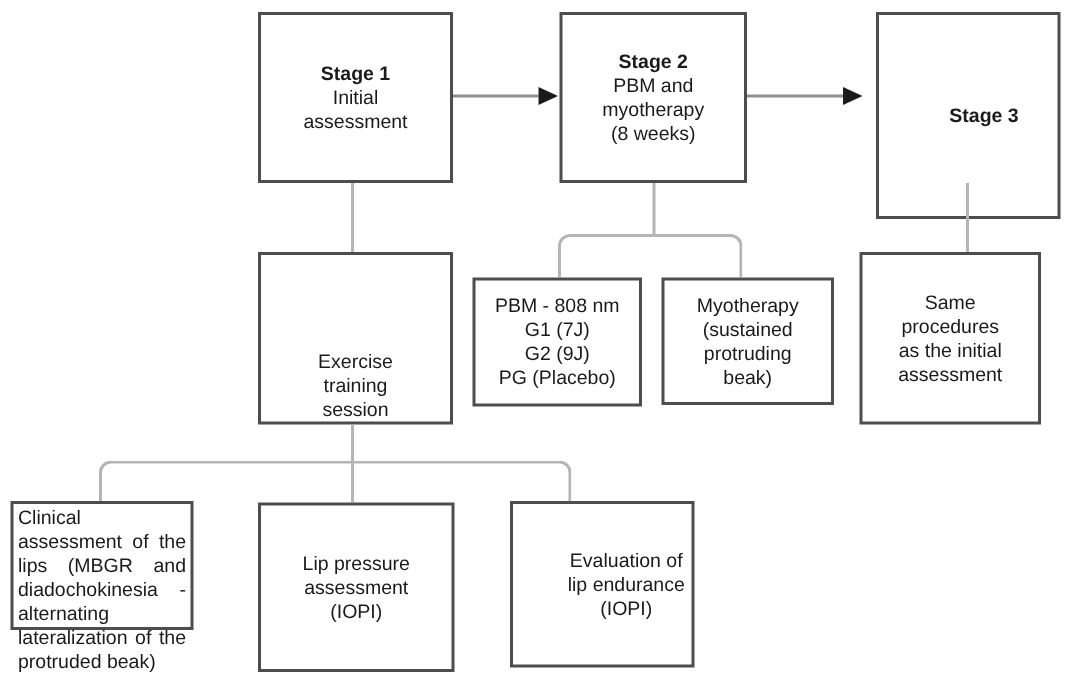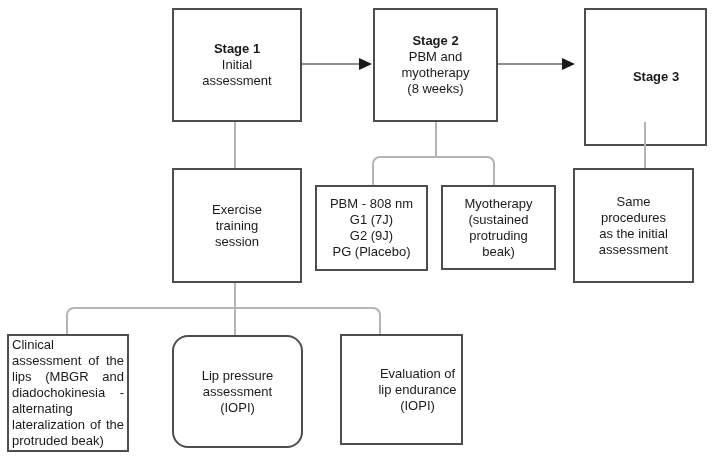--- a/index.html
+++ b/index.html
@@ -28,29 +28,29 @@
     text-align: center;
     font-size: 13px;
     line-height: 16px;
   }
   .box .title { font-weight: bold; white-space: pre-line; }
   .box .body  { white-space: pre-line; }
 
   .box.stage1        { left: 172px; top: 8px;   width: 130px; height: 114px; text-align: center; }
   .box.stage2        { left: 373px; top: 8px;   width: 125px; height: 114px; }
   .box.stage3        { left: 584px; top: 8px;   width: 123px; height: 138px; padding-left: 21px; }
-  .box.exercise      { left: 172px; top: 168px; width: 130px; height: 115px; }
+  .box.exercise      { left: 172px; top: 168px; width: 130px; height: 115px; justify-content: flex-end; }
   .box.pbm           { left: 315px; top: 185px; width: 113px; height: 86px;  }
   .box.myotherapy    { left: 441px; top: 185px; width: 115px; height: 85px;  }
   .box.sameproc      { left: 573px; top: 168px; width: 121px; height: 115px; }
-  .box.clinical      { left: 7px;   top: 334px; width: 122px; height: 118px;
+  .box.clinical      { left: 7px;   top: 334px; width: 122px; height: 86px;
                        align-items: stretch; justify-content: flex-start;
                        text-align: justify; padding: 1px 3px; }
   .box.clinical .body { white-space: normal; }
-  .box.lippressure   { left: 172px; top: 335px; width: 131px; height: 113px; border-radius: 16px; }
+  .box.lippressure   { left: 172px; top: 335px; width: 131px; height: 113px; }
   .box.lipendurance  { left: 340px; top: 334px; width: 123px; height: 111px; padding-left: 32px; }
 
   .vline {
     position: absolute;
     width: 2px;
     background: var(--connector, #b5b5b5);
   }
   .v-stage1   { left: 234px; top: 122px; height: 46px; }
   .v-stage3   { left: 644px; top: 122px; height: 46px; }
   .v-stage2   { left: 435px; top: 122px; height: 36px; }

